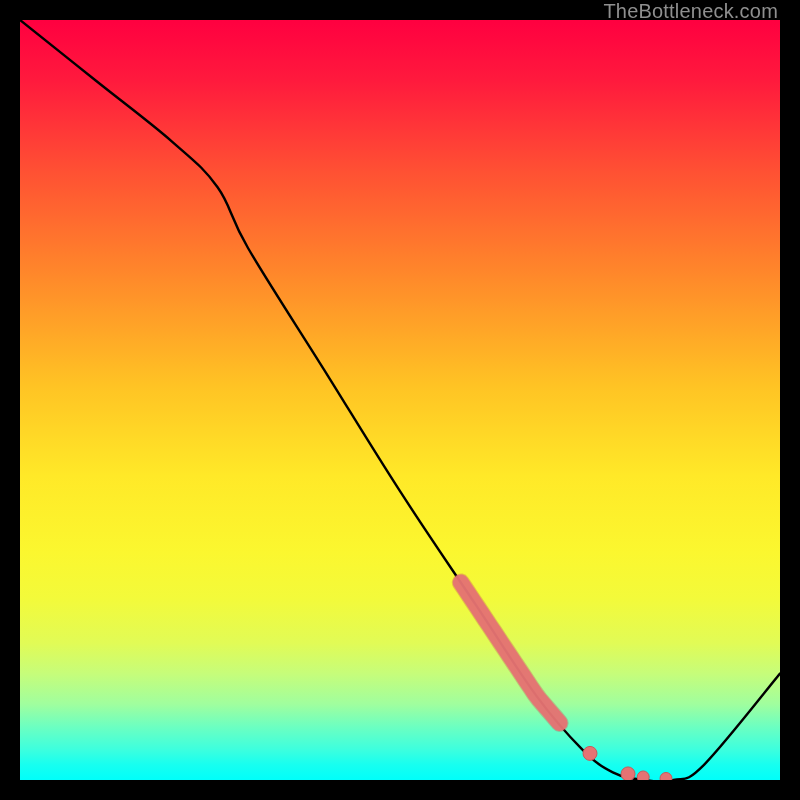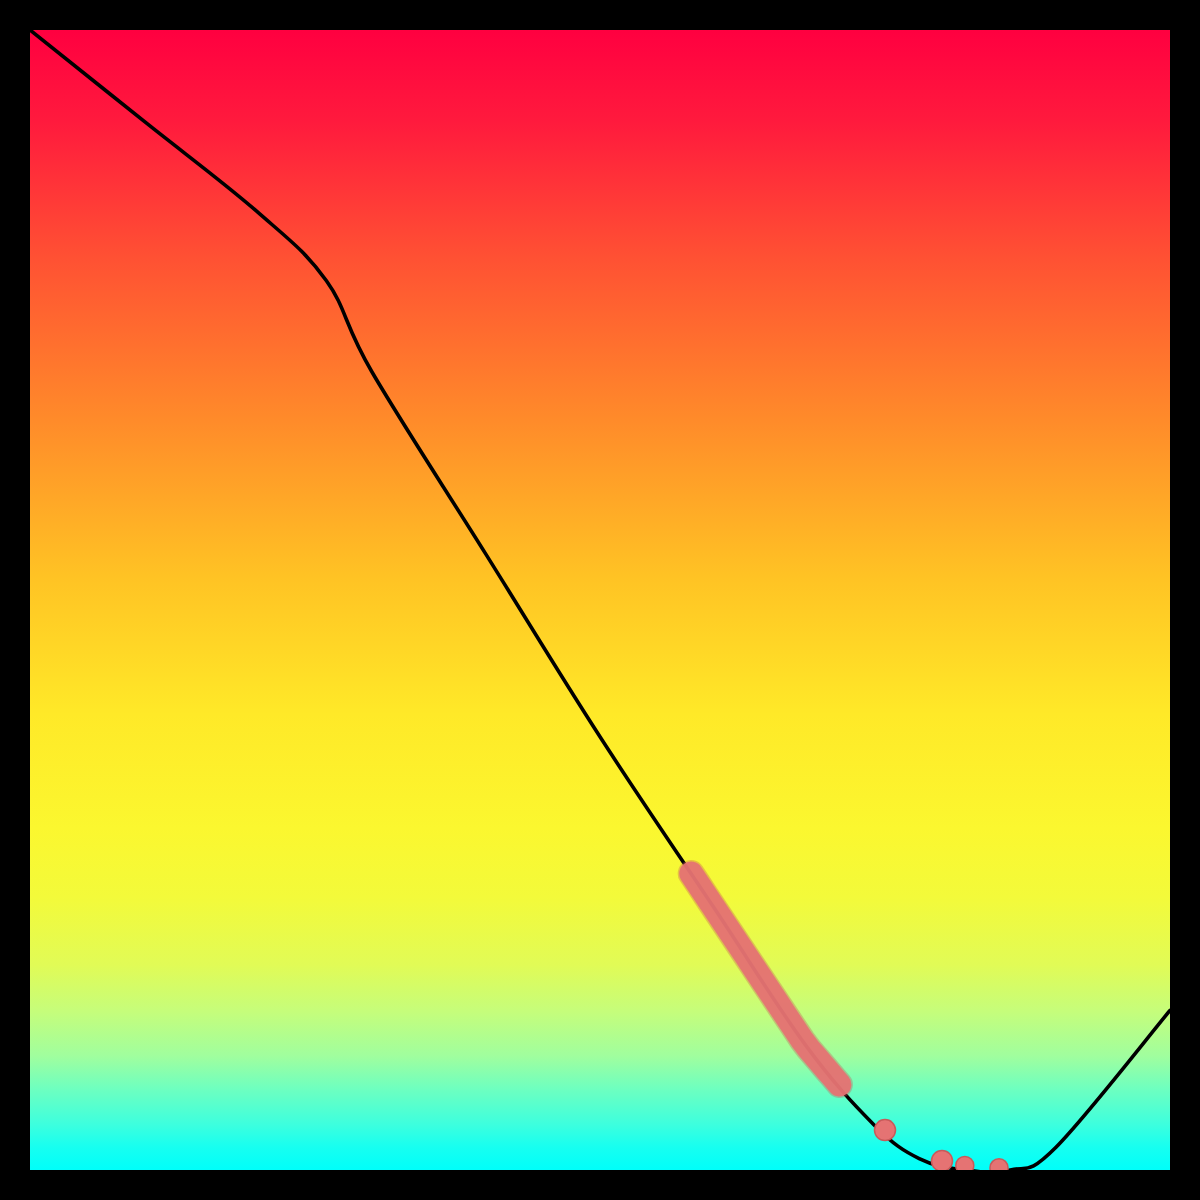--- a/index.html
+++ b/index.html
@@ -74,13 +74,14 @@
           <path d="M 440.79999999999995 562.4 L 444.9166666666667 568.575 L 449.0333333333333 574.75 L 453.15 580.925 L 457.26666666666665 587.0999999999999 L 461.3833333333333 593.2750000000001 L 465.50000000000006 599.45 L 469.6166666666667 605.625 L 473.7333333333334 611.8000000000001 L 477.85 617.975 L 481.96666666666664 624.15 L 486.08333333333337 630.325 L 490.2 636.5 L 494.3166666666667 642.6750000000001 L 498.4333333333333 648.8499999999999 L 502.55 655.025 L 506.66666666666674 661.2 L 510.78333333333325 667.375 L 514.9 673.55 L 519.0166666666668 678.9861111111112 L 523.1333333333332 683.7888888888888 L 527.25 688.5916666666667 L 531.3666666666667 693.3944444444445 L 535.4833333333333 698.1972222222222 L 539.6 703" fill="none" stroke="#e57373" stroke-width="16" stroke-linecap="round" opacity="0.95"></path>
         </g>
       <g id="dots">
           <circle cx="570" cy="733.4" r="7" fill="#e57373" stroke="#c85a5a" stroke-width="1"></circle>
           <circle cx="608" cy="753.92" r="7" fill="#e57373" stroke="#c85a5a" stroke-width="1"></circle>
           <circle cx="623.1999999999999" cy="756.96" r="6" fill="#e57373" stroke="#c85a5a" stroke-width="1"></circle>
           <circle cx="646" cy="758.48" r="6" fill="#e57373" stroke="#c85a5a" stroke-width="1"></circle>
         </g>
     </svg>
   </div>
+  <div class="watermark">TheBottleneck.com</div>
 </div>
 
 </body></html>

